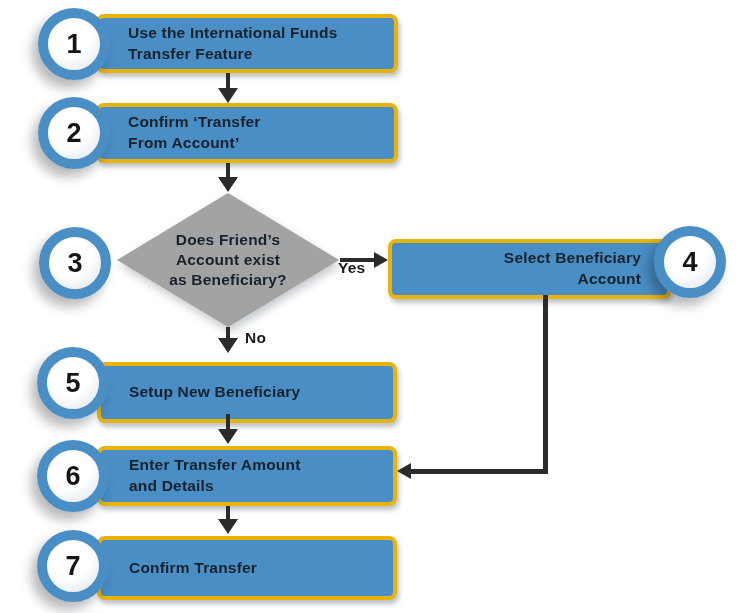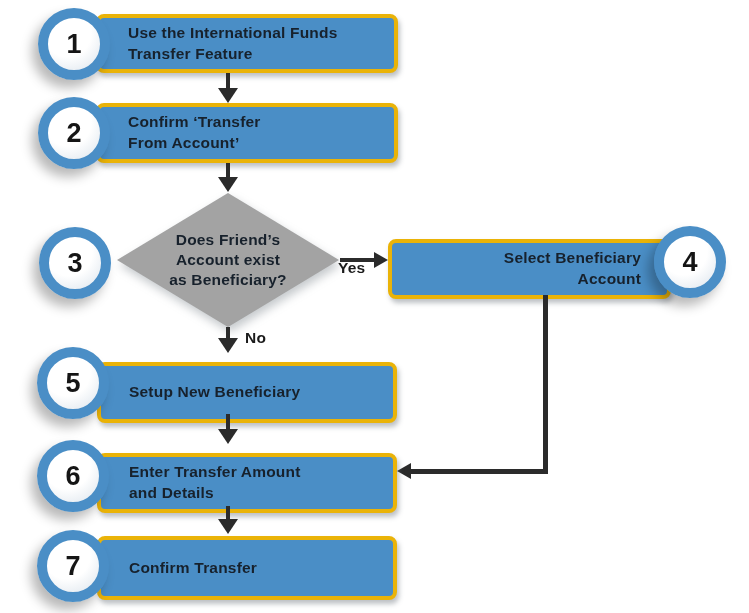--- a/index.html
+++ b/index.html
@@ -121,21 +121,21 @@
     <span class="num">5</span>
   </div>
 
   <div class="stem-v" style="left:226px;top:414px;height:17px;"></div>
   <div class="head-down" style="left:218px;top:429px;"></div>
 
   <div class="stem-v" style="left:543px;top:295px;height:179px;width:5px;"></div>
   <div class="stem-h" style="left:411px;top:469px;width:137px;height:5px;"></div>
   <div class="head-left" style="left:397px;top:463px;"></div>
 
-  <div class="box pad-left" style="left:97px;top:446px;width:300px;height:60px;margin-top:7px;">
+  <div class="box pad-left" style="left:97px;top:446px;width:300px;height:60px;">
     <span class="lbl">Enter Transfer Amount
 and Details</span>
   </div>
   <div class="badge" style="left:37px;top:440px;">
     <span class="num">6</span>
   </div>
 
   <div class="stem-v" style="left:226px;top:506px;height:15px;"></div>
   <div class="head-down" style="left:218px;top:519px;"></div>
 

